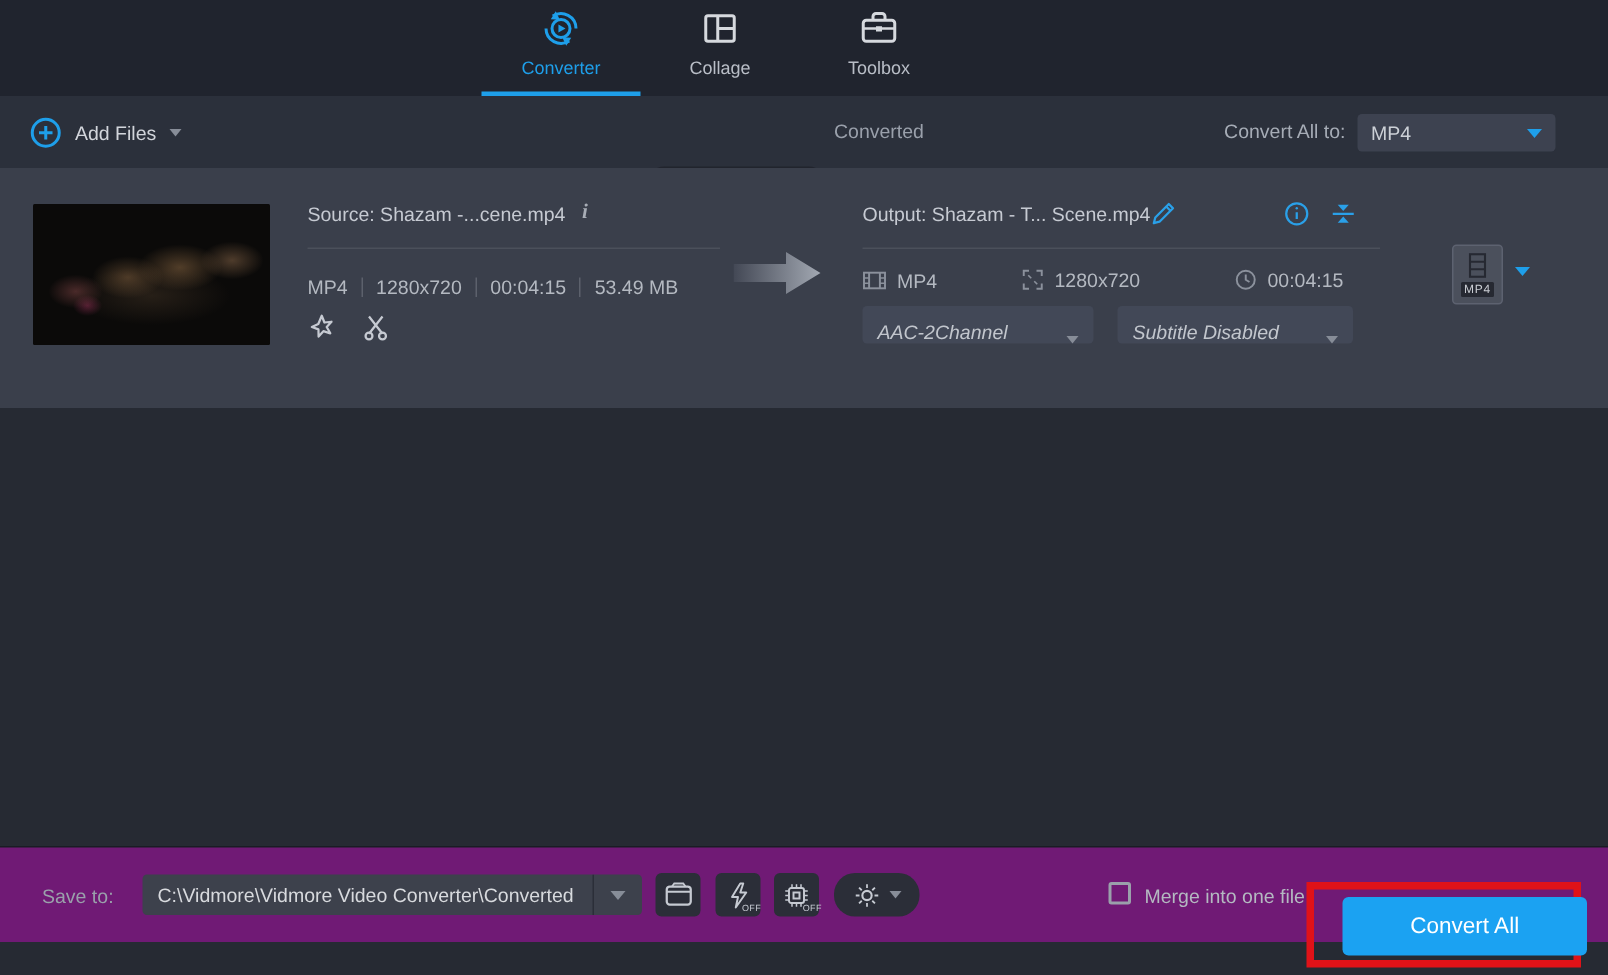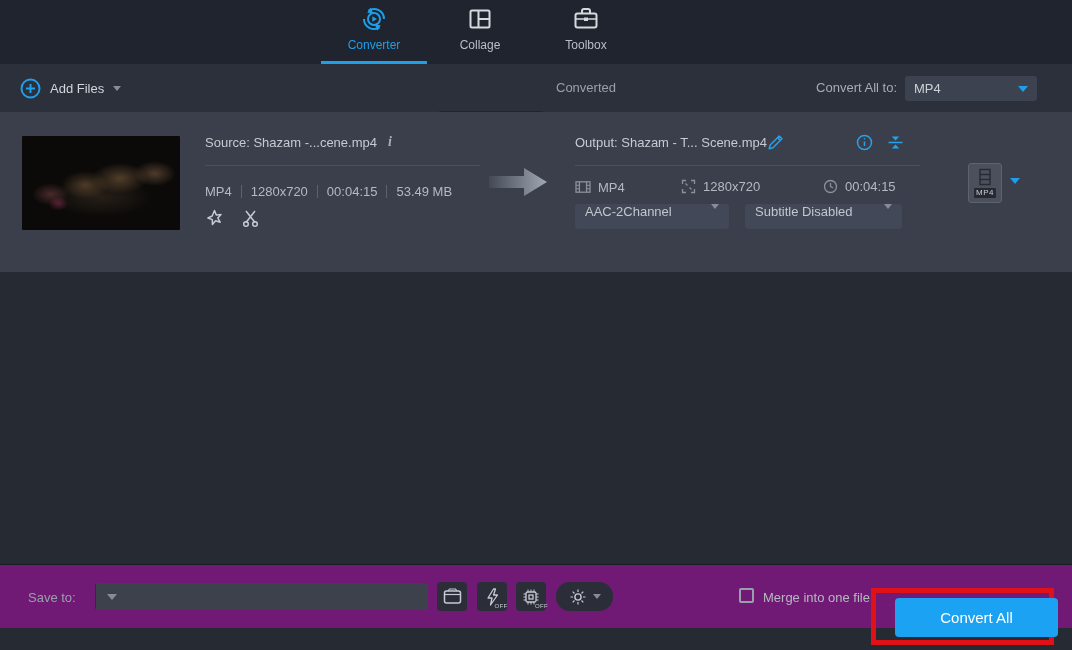--- a/index.html
+++ b/index.html
@@ -54,21 +54,21 @@
   .msep { display:inline-block; width:1px; height:13px; background:#5c616c; margin:0 9px; }
   .rowicons { position:absolute; left:205px; top:97px; display:flex; gap:17px; color:#c6cad2; }
   .rowicons .ricon { cursor:pointer; display:flex; }
   .bigarrow { position:absolute; left:489px; top:52px; }
   .outline1 { position:absolute; left:575px; top:22px; display:flex; align-items:center; gap:0; color:#c6cad2;text-align:center; }
   .outtools { position:absolute; left:856px; top:22px; display:flex; gap:14px; color:#2aa0e8; }
   .outtools span { cursor:pointer; display:flex; }
   .outmeta { position:absolute; top:67px; display:flex; align-items:center; gap:7px; color:#b4b9c1; }
   .outmeta .oicon { color:#8b919c; display:flex; }
   .om1 { left:575px; } .om2 { left:681px; } .om3 { left:823px; }
-  .seldd { position:absolute; top:92px; height:25px; background:#424857; border-radius:3px; display:flex; align-items:flex-start; padding:0 10px; color:#c2c6cd; cursor:pointer; }
+  .seldd { position:absolute; top:92px; height:25px; background:#424857; border-radius:3px; display:flex; align-items:flex-end; padding:0 10px; color:#c2c6cd; cursor:pointer;font-style:italic; }
   .seldd .ddtext { flex:1; }
   .dd-audio { left:575px; width:154px; }
   .dd-sub { left:745px; width:157px; }
   .fmtbtn { position:absolute; left:968px; top:51px; width:34px; height:40px; background:#4b505c; border:1px solid #5d6270; border-radius:3px; display:flex; flex-direction:column; align-items:center; justify-content:center; gap:2px; cursor:pointer; }
   .fmtbtn .fbadge { background:#262932; color:#c9ccd2; font-size:8px; line-height:10px; padding:0 2px; border-radius:1px; letter-spacing:.5px; }
   .fmtcaret { position:absolute; left:1010px; top:66px; }
 
   
   .bottombar { position:absolute; left:0; right:0; top:564px; height:64px; background:#701a75; border-top:1px solid #191c24; }
   .saveto { position:absolute; left:28px; top:25px; color:#9aa0ab; }
@@ -286,20 +286,21 @@
     </span>
     <span class="fbadge">MP4</span>
   </div>
   <span class="caret blue fmtcaret"></span>
 </div>
 
 <div class="bottombar">
   <span class="saveto">Save to:</span>
 
   <div class="pathbox">
+    <span class="ptext">C:\Vidmore\Vidmore Video Converter\Converted</span>
     <span class="pdiv"></span>
     <span class="pcaret">
         <span class="caret gray"></span>
       </span>
   </div>
 
   <div class="sqbtn b-folder">
     <svg width="19" height="17" viewBox="0 0 19 17" fill="none" stroke="#c6cad2" stroke-width="1.5">
       <rect x="1.5" y="3" width="16" height="12" rx="2"></rect>
       <path d="M1.5 6.5 h16" stroke-width="1.2"></path>

